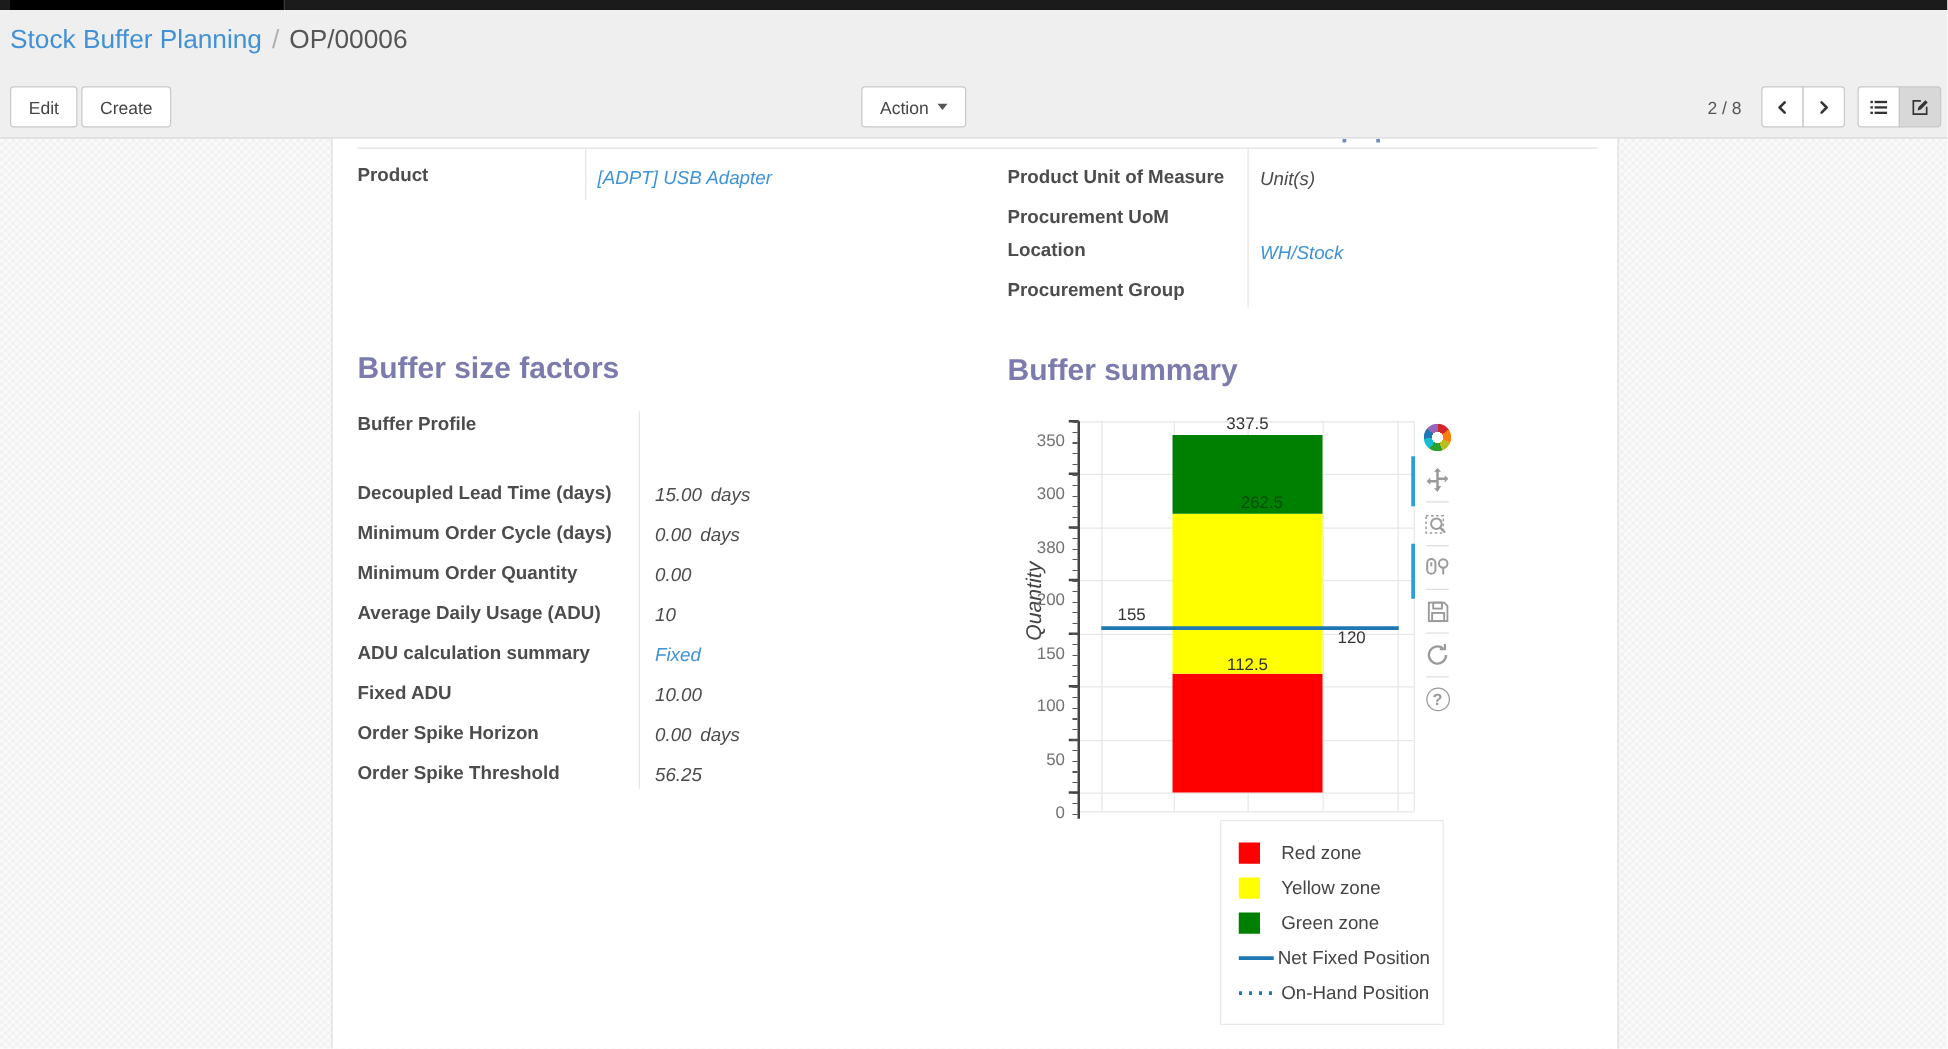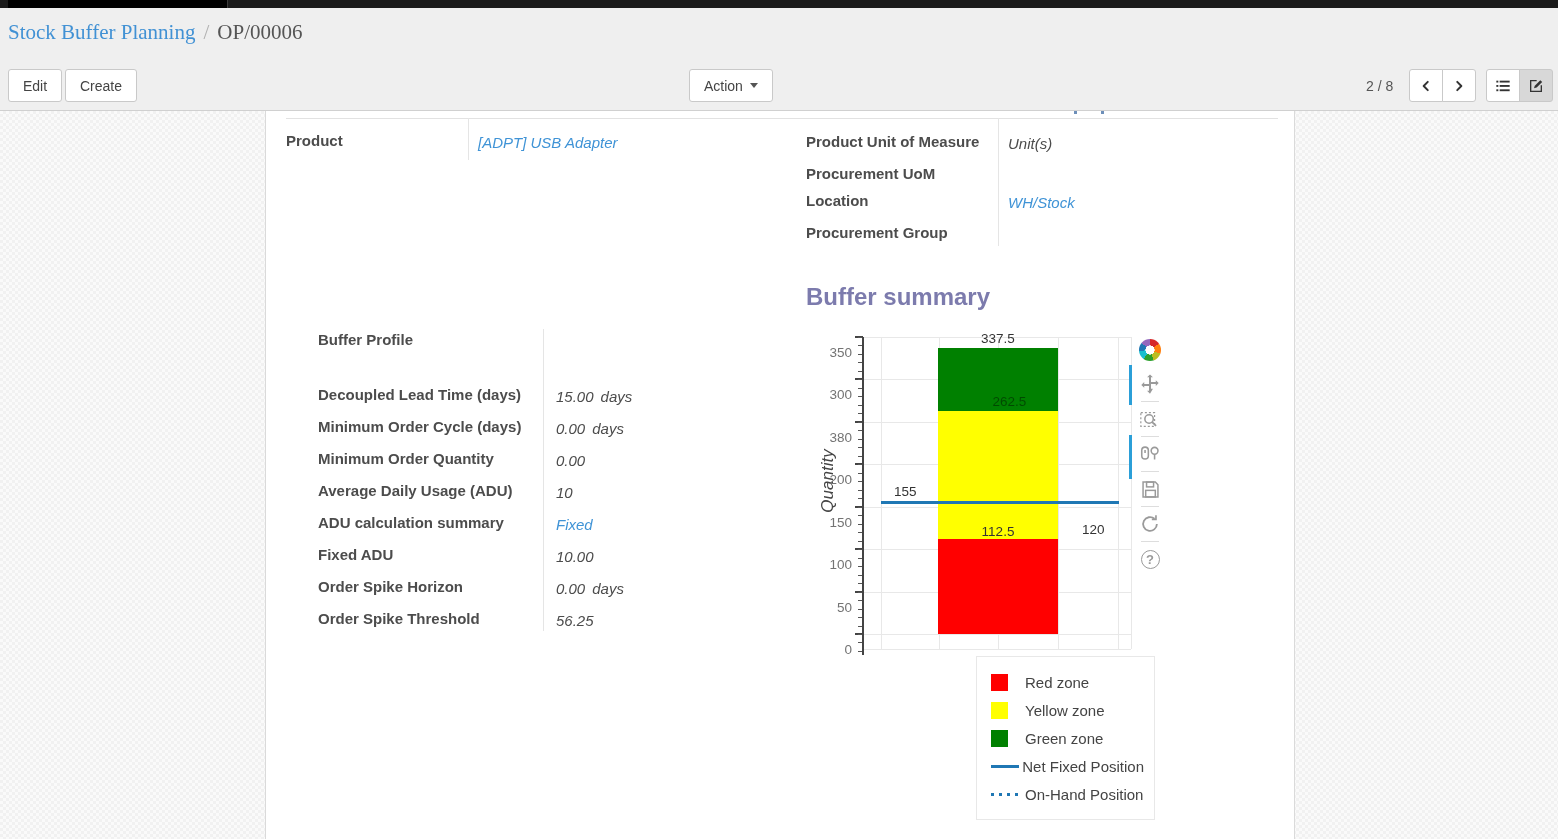--- a/index.html
+++ b/index.html
@@ -7,21 +7,21 @@
   body {
     width:1558px; height:839px; position:relative; overflow:hidden;
     font-family:"Liberation Sans", sans-serif; background:#ffffff; color:#4c4c4c;
   }
   
   .topbar { position:absolute; left:0; top:0; width:1558px; height:8px; background:#1b1b1b; }
   .topbar-active { position:absolute; left:8px; top:0; width:220px; height:8px; background:#000; border-right:1px solid #3a3a3a; }
 
   
   .control-panel { position:absolute; left:0; top:8px; width:1558px; height:103px; background:#efefef; border-bottom:1px solid #d0d0d0; }
-  .breadcrumb { position:absolute; left:8px; top:12px; font-size:21px; white-space:nowrap;font-family:Liberation Serif, serif; }
+  .breadcrumb { position:absolute; left:8px; top:12px; font-size:21px; white-space:nowrap; }
   .bc-link { color:#4191d4; cursor:pointer; }
   .bc-sep { color:#b0b0b0; margin:0 8px; }
   .bc-current { color:#555; }
 
   .btn {
     position:absolute; display:inline-flex; align-items:center; justify-content:center;
     background:#fff; border:1px solid #c9c9c9; border-radius:3px; font-size:14px; color:#444;
     height:33px; padding:0 14px; cursor:pointer; white-space:nowrap;
   }
   .btn-edit { left:8px; top:61px; }
@@ -189,23 +189,24 @@
     <div class="vline" style="left:732px; top:7px; height:128px;"></div>
     <div class="flabel" style="left:540px; top:22px;">Product Unit of Measure</div>
     <div class="fvalue" style="left:742px; top:24px;">Unit(s)</div>
     <div class="flabel" style="left:540px; top:54px;">Procurement UoM</div>
     <div class="fvalue" style="left:742px; top:56px;"></div>
     <div class="flabel" style="left:540px; top:81px;">Location</div>
     <div class="fvalue link" style="left:742px; top:83px;">WH/Stock</div>
     <div class="flabel" style="left:540px; top:113px;text-align:right;">Procurement Group</div>
     <div class="fvalue" style="left:742px; top:115px;"></div>
 
+    <div class="section-title" style="left:20px; top:170px;">Buffer size factors</div>
     <div class="section-title" style="left:540px; top:172px;">Buffer summary</div>
 
-    <div style="position:absolute; left:20px; top:214px; width:480px; height:320px;margin-left:32px;">
+    <div style="position:absolute; left:20px; top:214px; width:480px; height:320px;">
       <div class="vline" style="left:225px; top:4px; height:302px;"></div>
 
       <div class="flabel" style="left:0; top:6px;">Buffer Profile</div>
 
       <div class="flabel" style="left:0; top:61px;">Decoupled Lead Time (days)</div>
       <div class="fvalue" style="left:238px; top:63px;"><span>15.00</span><span class="suffix">days</span></div>
 
       <div class="flabel" style="left:0; top:93px;">Minimum Order Cycle (days)</div>
       <div class="fvalue" style="left:238px; top:95px;"><span>0.00</span><span class="suffix">days</span></div>
 
@@ -271,21 +272,21 @@
       <div class="zone" style="top: 227.536px; height: 95.4643px; background: rgb(255, 0, 0);"></div>
       <div class="zone" style="top: 100.25px; height: 127.286px; background: rgb(255, 255, 0);"></div>
       <div class="zone" style="top: 36.6071px; height: 63.6429px; background: rgb(0, 128, 0);"></div>
       <div class="hline-series" style="top: 190.471px; background: rgb(31, 119, 180);"></div>
       <div class="hline-series dot" style="top: 220.171px; background-image: repeating-linear-gradient(to right, rgb(31, 119, 180) 0px, rgb(31, 119, 180) 3px, transparent 3px, transparent 9.5px);"></div>
       <div id="anns">
           <div class="ann center" style="top: 19.6071px;">337.5</div>
           <div class="ann center faded" style="top: 83.25px;">262.5</div>
           <div class="ann center" style="top: 212.536px;">112.5</div>
           <div class="ann" style="left: 88px; top: 173.471px;">155</div>
-          <div class="ann" style="left: 264px; top: 211px; margin-left: 12px;">120</div>
+          <div class="ann" style="left: 264px; top: 191px;">120</div>
         </div>
 
       <div class="modebar">
         <div class="mb-ind mb-ind1"></div>
         <div class="mb-ind mb-ind2"></div>
         <div class="mb-item">
             <div class="plotly-logo"></div>
           </div>
         <div class="mb-item">
           <svg width="22" height="22" viewBox="0 0 24 24">

